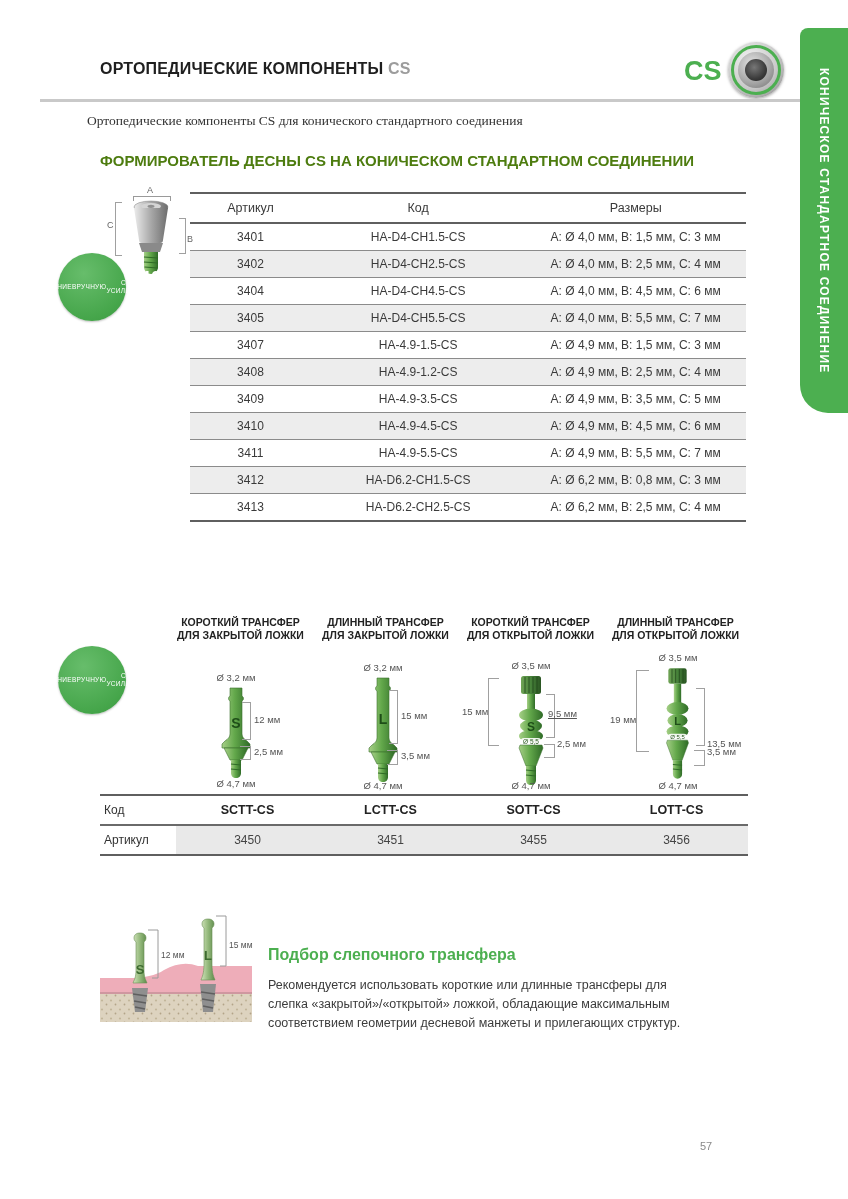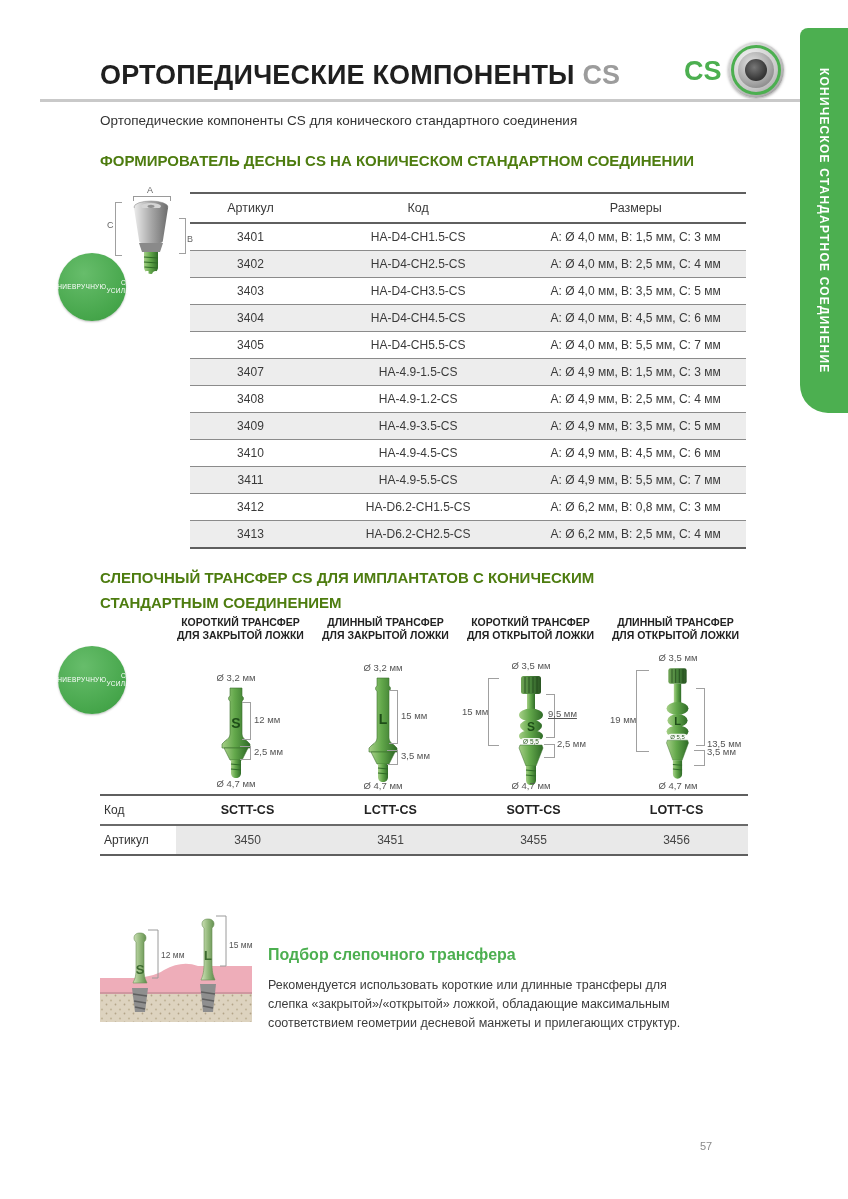--- a/index.html
+++ b/index.html
@@ -1,21 +1,21 @@
 <!DOCTYPE html>
 <html><head>
 <meta charset="utf-8">
 <style>
   html,body{margin:0;padding:0;background:#fff;}
   #page{position:relative;width:848px;height:1199px;background:#fff;overflow:hidden;
         font-family:"Liberation Sans",sans-serif;color:#3a3a3a;}
   .abs{position:absolute;}
 
   
-  .main-title{font-size:27px;font-weight:bold;color:#1f1f1f;letter-spacing:.2px;white-space:nowrap;}
+  .main-title{font-size:16px;font-weight:bold;color:#1f1f1f;letter-spacing:.2px;white-space:nowrap;}
   .main-title .suffix{color:#9c9c9c;}
   .cs-mark{font-size:27px;font-weight:bold;color:#4caf50;}
   .divider{height:3px;background:#c9c9c9;}
   .subtitle{font-size:13.5px;color:#333;}
 
   
   .logo{width:56px;height:56px;border-radius:50%;
         background:radial-gradient(circle at 38% 32%,#f2f2f2,#c9c9c9 55%,#8f8f8f 90%);
         box-shadow:0 1px 3px rgba(0,0,0,.35);}
   .logo .ring{position:absolute;inset:3px;border-radius:50%;border:3px solid #4caf50;}
@@ -118,21 +118,21 @@
     <span>ОРТОПЕДИЧЕСКИЕ КОМПОНЕНТЫ</span>
     <span class="suffix">CS</span>
   </div>
   <div class="abs cs-mark" style="left:684px;top:56px;">CS</div>
   <div class="abs logo" style="left:728px;top:42px;">
     <div class="ring"></div>
       <div class="mid"></div>
       <div class="core"></div>
   </div>
   <div class="abs divider" style="left:40px;top:99px;width:760px;"></div>
-  <div class="abs subtitle" style="left:100px;top:113px;">Ортопедические компоненты CS для конического стандартного соединения</div>
+  <div class="abs subtitle" style="left:87px;top:113px;font-family:Liberation Serif, serif;">Ортопедические компоненты CS для конического стандартного соединения</div>
 
   <div class="abs side-tab" style="left:800px;top:28px;">
     <span>КОНИЧЕСКОЕ СТАНДАРТНОЕ СОЕДИНЕНИЕ</span>
   </div>
 
   <div class="abs sec-head" style="left:100px;top:148px;">ФОРМИРОВАТЕЛЬ ДЕСНЫ CS НА КОНИЧЕСКОМ СТАНДАРТНОМ СОЕДИНЕНИИ</div>
 
   <div class="abs" style="left:105px;top:186px;width:92px;height:96px;">
     <span class="abs figlabel" style="left:42px;top:-1px;">A</span>
     <span class="abs figlabel" style="left:2px;top:34px;">C</span>
@@ -173,25 +173,20 @@
           <td>3401</td>
           <td>HA-D4-CH1.5-CS</td>
           <td>A: Ø 4,0 мм, B: 1,5 мм, C: 3 мм</td>
         </tr>
       <tr>
           <td>3402</td>
           <td>HA-D4-CH2.5-CS</td>
           <td>A: Ø 4,0 мм, B: 2,5 мм, C: 4 мм</td>
         </tr>
       <tr>
-          <td>3403</td>
-          <td>HA-D4-CH3.5-CS</td>
-          <td>A: Ø 4,0 мм, B: 3,5 мм, C: 5 мм</td>
-        </tr>
-      <tr>
           <td>3404</td>
           <td>HA-D4-CH4.5-CS</td>
           <td>A: Ø 4,0 мм, B: 4,5 мм, C: 6 мм</td>
         </tr>
       <tr>
           <td>3405</td>
           <td>HA-D4-CH5.5-CS</td>
           <td>A: Ø 4,0 мм, B: 5,5 мм, C: 7 мм</td>
         </tr>
       <tr>
@@ -225,24 +220,20 @@
           <td>A: Ø 6,2 мм, B: 0,8 мм, C: 3 мм</td>
         </tr>
       <tr>
           <td>3413</td>
           <td>HA-D6.2-CH2.5-CS</td>
           <td>A: Ø 6,2 мм, B: 2,5 мм, C: 4 мм</td>
         </tr>
     </tbody>
   </table>
 
-  <div class="abs sec-head" style="left:100px;top:565px;">
-    <div>СЛЕПОЧНЫЙ ТРАНСФЕР CS ДЛЯ ИМПЛАНТАТОВ С КОНИЧЕСКИМ</div>
-    <div>СТАНДАРТНЫМ СОЕДИНЕНИЕМ</div>
-  </div>
 
   <div class="abs col-titles" style="left:168px;top:616px;">
     <div class="col-title">
         <div>КОРОТКИЙ ТРАНСФЕР</div>
         <div>ДЛЯ ЗАКРЫТОЙ ЛОЖКИ</div>
       </div>
     <div class="col-title">
         <div>ДЛИННЫЙ ТРАНСФЕР</div>
         <div>ДЛЯ ЗАКРЫТОЙ ЛОЖКИ</div>
       </div>

